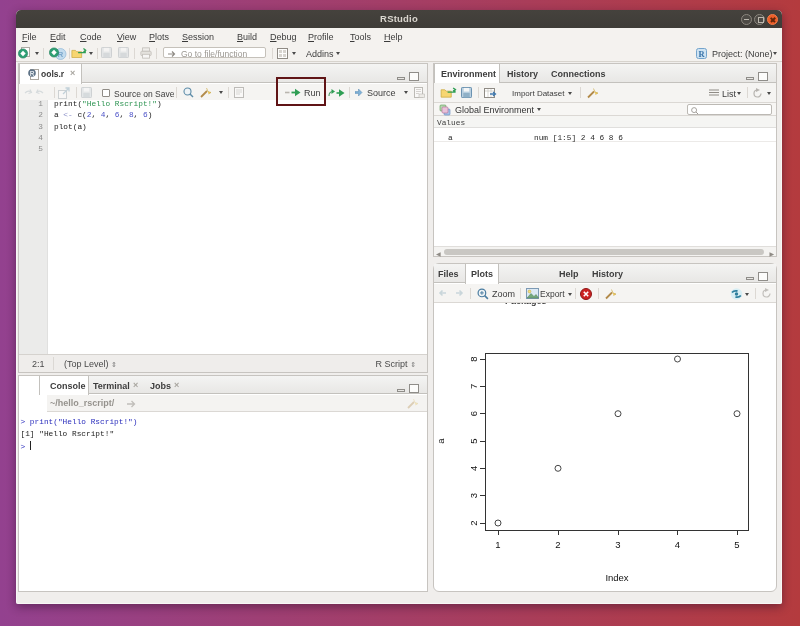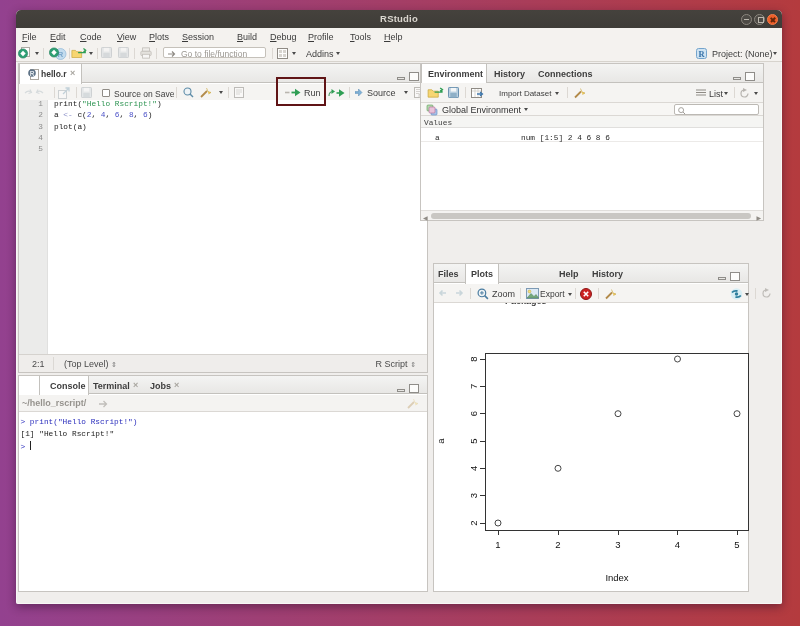--- a/index.html
+++ b/index.html
@@ -155,21 +155,21 @@
   </div>
 
   <div class="pane" id="srcpane" style="left:2px; top:53px; width:410px; height:310px;">
     <div class="tabbar">
       <div class="tab active" style="left:0px;width:63px;">
         <svg style="position:absolute;left:8px;top:3.5px" width="11" height="12" viewBox="0 0 11 12">
           <rect x="2.5" y="1.5" width="8" height="10" fill="#fff" stroke="#aaa69f"></rect>
           <circle cx="4" cy="5" r="3.8" fill="#5e7286"></circle>
           <text x="4" y="7.6" font-size="6.5" font-weight="bold" fill="#dfe5ea" text-anchor="middle" font-family="Liberation Sans">R</text>
         </svg>
-        <span class="lbl" style="left:21px;color:#3a3a3a;font-size:8.5px;">hello.r</span>
+        <span class="lbl" style="left:21px;color:#3a3a3a;font-size:8.5px;">ools.r</span>
         <span style="position:absolute;left:50px;top:4px;color:#a7a49e;font-size:9px;">×</span>
       </div>
       <div class="panebtns">
           <div class="pb-min"></div>
           <div class="pb-max"></div>
         </div>
     </div>
     <div class="ptoolbar" style="top:20px;height:18px;">
       <svg class="ico" style="left:4px;top:4px" width="22" height="10" viewBox="0 0 22 10" opacity="0.4">
         <path d="M2 5 Q5 2 8 4 M7 1.5 L8.5 4.5 L5.5 5.5" stroke="#a8b6bd" stroke-width="1.2" fill="none"></path>
@@ -260,36 +260,36 @@
         </div>
       <div class="tab" style="left:108px;width:46px;">
           <span class="lbl" style="left:3px;top:4.5px;">Jobs</span>
           <span style="position:absolute;left:27px;top:4px;color:#a7a49e;font-size:9px;">×</span>
         </div>
       <div class="panebtns">
           <div class="pb-min"></div>
           <div class="pb-max"></div>
         </div>
     </div>
-    <div class="ptoolbar" style="top:19px;height:17px;background:#f4f3f1;">
+    <div class="ptoolbar" style="top:19px;height:17px;background:#f4f3f1;margin-left:28px;">
       <span style="position:absolute;left:3px;top:3px;font-size:9px;font-weight:bold;color:#96938e;">~/hello_rscript/</span>
       <svg class="ico" style="left:80px;top:5px" width="11" height="8" viewBox="0 0 11 8" opacity="0.5">
         <path d="M0 4 L7 4 M4.5 1 L7.5 4 L4.5 7" stroke="#8f8b85" stroke-width="1.3" fill="none"></path>
       </svg>
       <svg class="ico" style="right:8px;top:3px" width="12" height="11" viewBox="0 0 12 11" opacity="0.35">
         <path d="M1 10 L7 4" stroke="#b28a4a" stroke-width="1.8"></path>
         <path d="M6.5 1 L8 4.5 L11 5.5 L8.5 7" fill="#f2cd60" stroke="#c7a43e" stroke-width=".6"></path>
       </svg>
     </div>
     <div class="mono" style="position:absolute;left:1.5px;top:40px;font-size:7.8px;line-height:12.4px;color:#1a1a1a;white-space:pre;"><span style="color:#2a2ebd">&gt; print("Hello Rscript!")</span>
 [1] "Hello Rscript!"
 <span style="color:#2a2ebd">&gt;</span> <span style="display:inline-block;width:1px;height:9px;background:#222;vertical-align:-1.5px;"></span></div>
   </div>
 
-  <div class="pane" id="envpane" style="left:404px; top:53px; width:344px; height:158px;">
+  <div class="pane" id="envpane" style="left:417px; top:53px; width:344px; height:194px;">
     <div class="tabbar">
       <div class="tab active" style="left:0px;width:66px;">
           <span class="lbl" style="left:6px;">Environment</span>
         </div>
       <div class="tab" style="left:66px;width:46px;">
           <span class="lbl" style="left:7px;">History</span>
         </div>
       <div class="tab" style="left:112px;width:62px;">
           <span class="lbl" style="left:5px;">Connections</span>
         </div>
@@ -356,21 +356,21 @@
       <span class="mono" style="position:absolute;left:100px;top:6px;font-size:7.8px;color:#2a2a2a;">num [1:5] 2 4 6 8 6</span>
     </div>
 
     <div style="position:absolute;left:0;bottom:0;right:0;height:10px;background:#f4f3f1;border-top:1px solid #e0dedb;">
       <div style="position:absolute;left:2px;top:2.5px;font-size:6px;color:#8f8b85;">◀</div>
       <div style="position:absolute;right:2px;top:2.5px;font-size:6px;color:#8f8b85;">▶</div>
       <div style="position:absolute;left:10px;right:12px;top:1.5px;height:6.5px;background:#c9c7c3;border-radius:3px;"></div>
     </div>
   </div>
 
-  <div class="pane" id="plotpane" style="left:417px; top:253px; width:316px; height:329px;">
+  <div class="pane" id="plotpane" style="left:417px; top:253px; width:344px; height:329px;border-radius:6px;">
     <div class="tabbar">
       <div class="tab" style="left:0px;width:31px;">
           <span class="lbl" style="left:4px;">Files</span>
         </div>
       <div class="tab active" style="left:31px;width:34px;">
           <span class="lbl" style="left:5px;">Plots</span>
         </div>
       <div class="tab" style="left:64px;width:53px;margin-top:27px;">
           <span class="lbl" style="left:7px;">Packages</span>
         </div>

